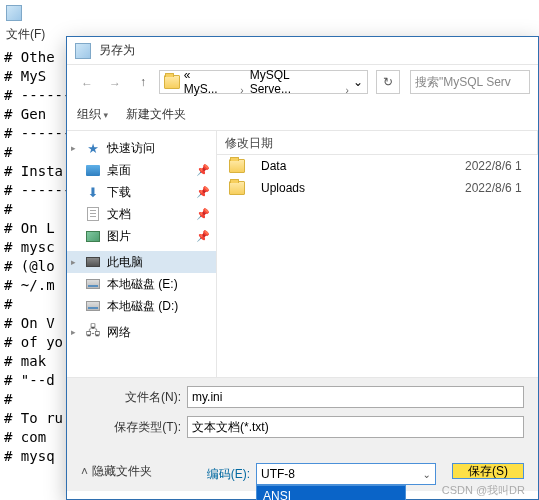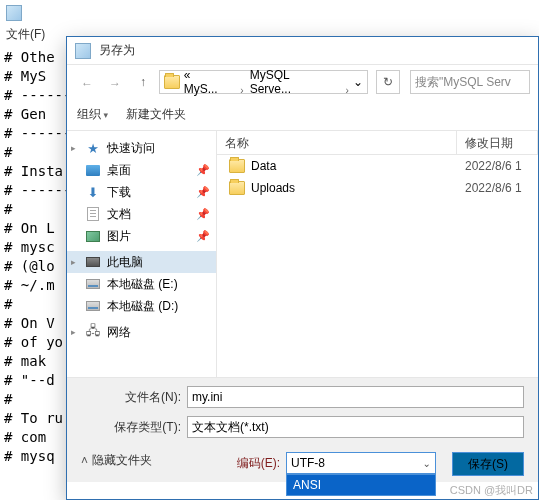--- a/index.html
+++ b/index.html
@@ -50,40 +50,40 @@
 .ic-disk { background: linear-gradient(#ddd,#bbb); width: 14px; height: 10px; border: 1px solid #999; position: relative; }
 .ic-disk::after { content: ""; position: absolute; bottom: 1px; left: 1px; right: 1px; height: 2px; background: #5a8fbf; }
 .ic-net { color: #555; }
 
 .filelist { flex: 1; overflow: auto; }
 .fl-head { height: 24px; display: flex; border-bottom: 1px solid #e6e6e6; color: #444; }
 .fl-head > div { padding: 4px 8px; border-right: 1px solid #e6e6e6; }
 .col-name { width: 240px; }
 .col-date { flex: 1; }
 .fl-row { height: 22px; display: flex; align-items: center; }
-.fl-row .col-name { display: flex; align-items: center; gap: 6px; padding-left: 12px; width: 240px; }
+.fl-row .col-name { display: flex; align-items: center; gap: 16px; padding-left: 12px; width: 240px; }
 .fl-row .col-date { padding-left: 8px; color: #555; }
 
 .bottom-pane { border-top: 1px solid #e6e6e6; background: #f0f0f0; padding: 8px 14px 6px; }
 .field-row { display: flex; align-items: center; margin-bottom: 8px; }
 .field-row label { width: 100px; text-align: right; margin-right: 6px; color: #333; }
 .field-row input, .field-row select { flex: 1; height: 22px; border: 1px solid #aaa; padding: 0 4px; background: #fff; font-size: 12px; }
-.action-row { display: flex; align-items: flex-start; margin-top: 14px; position: relative; }
+.action-row { display: flex; align-items: flex-start; margin-top: 25px; position: relative; }
 .hide-fold { display: flex; align-items: center; gap: 4px; color: #333; cursor: pointer; }
 .hide-fold::before { content: "˄"; font-size: 12px; color: #555; }
 .enc-block { margin-left: auto; display: flex; align-items: flex-start; gap: 6px; position: relative; }
-.enc-block label { color: #7f1d1d; padding-top: 3px; }
-.enc-select { width: 150px; height: 22px; border: 1px solid #4a90d9; background: #fff; display: flex; align-items: center; justify-content: space-between; padding: 0 4px; }
+.enc-block label { color: #0369a1; padding-top: 3px; }
+.enc-select { width: 180px; height: 22px; border: 1px solid #4a90d9; background: #fff; display: flex; align-items: center; justify-content: space-between; padding: 0 4px; }
 .enc-select .chev { color: #555; font-size: 10px; }
 .enc-drop { position: absolute; top: 22px; left: 52px; width: 150px; background: #fff; border: 1px solid #4a90d9; z-index: 10; }
 .enc-drop div { padding: 3px 6px; }
 .enc-drop .sel { background: #0a64c8; color: #fff; }
-.btn { width: 72px; height: 24px; border: 1px solid #4a90d9; background: #0369a1; margin-left: 10px; display: flex; align-items: center; justify-content: center; }
-
-.watermark { position: absolute; bottom: 2px; right: 6px; color: rgba(140,140,140,.7); font-size: 11px; }
+.btn { width: 72px; height: 16px; border: 1px solid #4a90d9; background: #fde047; margin-left: 10px; display: flex; align-items: center; justify-content: center; }
+
+.watermark { position: absolute; bottom: 2px; right: 14px; color: rgba(140,140,140,.7); font-size: 11px; }
 </style>
 </head>
 <body>
 
 <div class="notepad-title">
   <div class="icon"></div>
 </div>
 <div class="notepad-menu">文件(F)</div>
 <div class="notepad-body"># Othe
 # MyS
@@ -199,21 +199,20 @@
         <div class="sb-item">
           <span class="exp">▸</span>
           <span class="ic ic-net">🖧</span>
           <span>网络</span>
         </div>
       </div>
     </div>
 
     <div class="filelist">
       <div class="fl-head">
-        <div class="col-name">名称</div>
         <div class="col-date">修改日期</div>
       </div>
       <div class="fl-row">
         <div class="col-name">
             <span class="folder-icon"></span>
             <span>Data</span>
           </div>
         <div class="col-date">2022/8/6 1</div>
       </div>
       <div class="fl-row">

